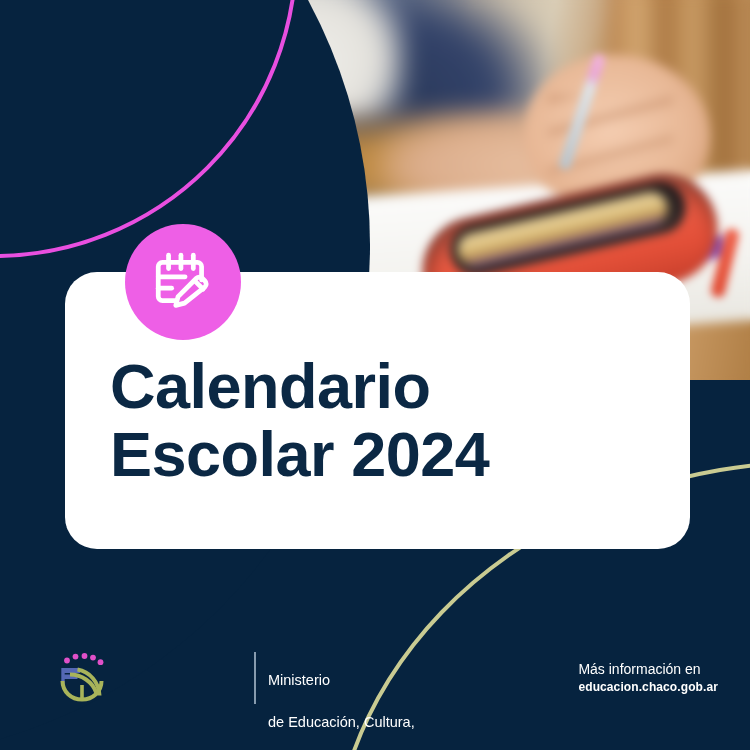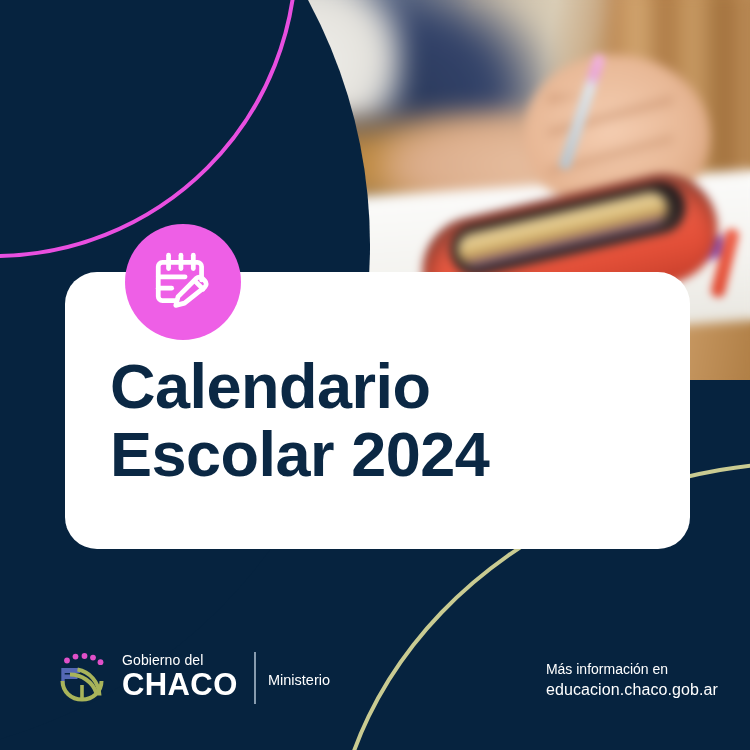--- a/index.html
+++ b/index.html
@@ -259,21 +259,21 @@
     white-space: pre-line;
   }
   .min-first { font-weight: normal; }
   .info-block {
     position: absolute;
     right: 32px; top: 20px;
     text-align: left;
     color: #ffffff;
   }
   .info-small { font-size: 14px; line-height: 1.35; }
-  .info-url { font-size: 16px; font-weight: normal; letter-spacing: .1px; line-height: 1.35; }
+  .info-url { font-size: 12px; font-weight: bold; letter-spacing: .1px; line-height: 1.35; }
 </style>
 </head>
 <body>
 
 <div id="poster">
 
   <div class="photo-wrap">
     <div class="photo">
       <div class="photo-bg"></div>
       <div class="ph-shelves"></div>
@@ -331,29 +331,26 @@
         <path d="M10 20h17v5H10z" fill="#5568b5"></path>
         <path d="M10 26.5h14.5v4.5H10z" fill="#5568b5"></path>
         <path d="M10 20v18" stroke="#5568b5" stroke-width="3.4"></path>
         <path d="M9.5 33c0 10.5 8.6 18.5 19.5 18.5S48.5 43.5 48.5 33" stroke="#a8b45a" stroke-width="4" fill="none"></path>
         <path d="M17 26.5C28 26.5 40 33.5 43.5 45.5" stroke="#a8b45a" stroke-width="4" fill="none"></path>
         <path d="M24.5 21.5c12 2 21.5 12.5 22 26" stroke="#a8b45a" stroke-width="4" fill="none"></path>
         <path d="M29 51.5V37" stroke="#a8b45a" stroke-width="3.6"></path>
       </svg>
     </span>
 
-    <div class="gob-block">
-      <div class="gob-small">Gobierno del</div>
-      <div class="gob-big">CHACO</div>
-    </div>
 
     <div class="divider"></div>
 
     <div class="min-block">
       <div class="min-first">Ministerio</div>
+      <div>de Educación, Cultura,</div>
       
     </div>
 
     <div class="info-block">
       <div class="info-small">Más información en</div>
       <div class="info-url">educacion.chaco.gob.ar</div>
     </div>
 
   </div>
 

